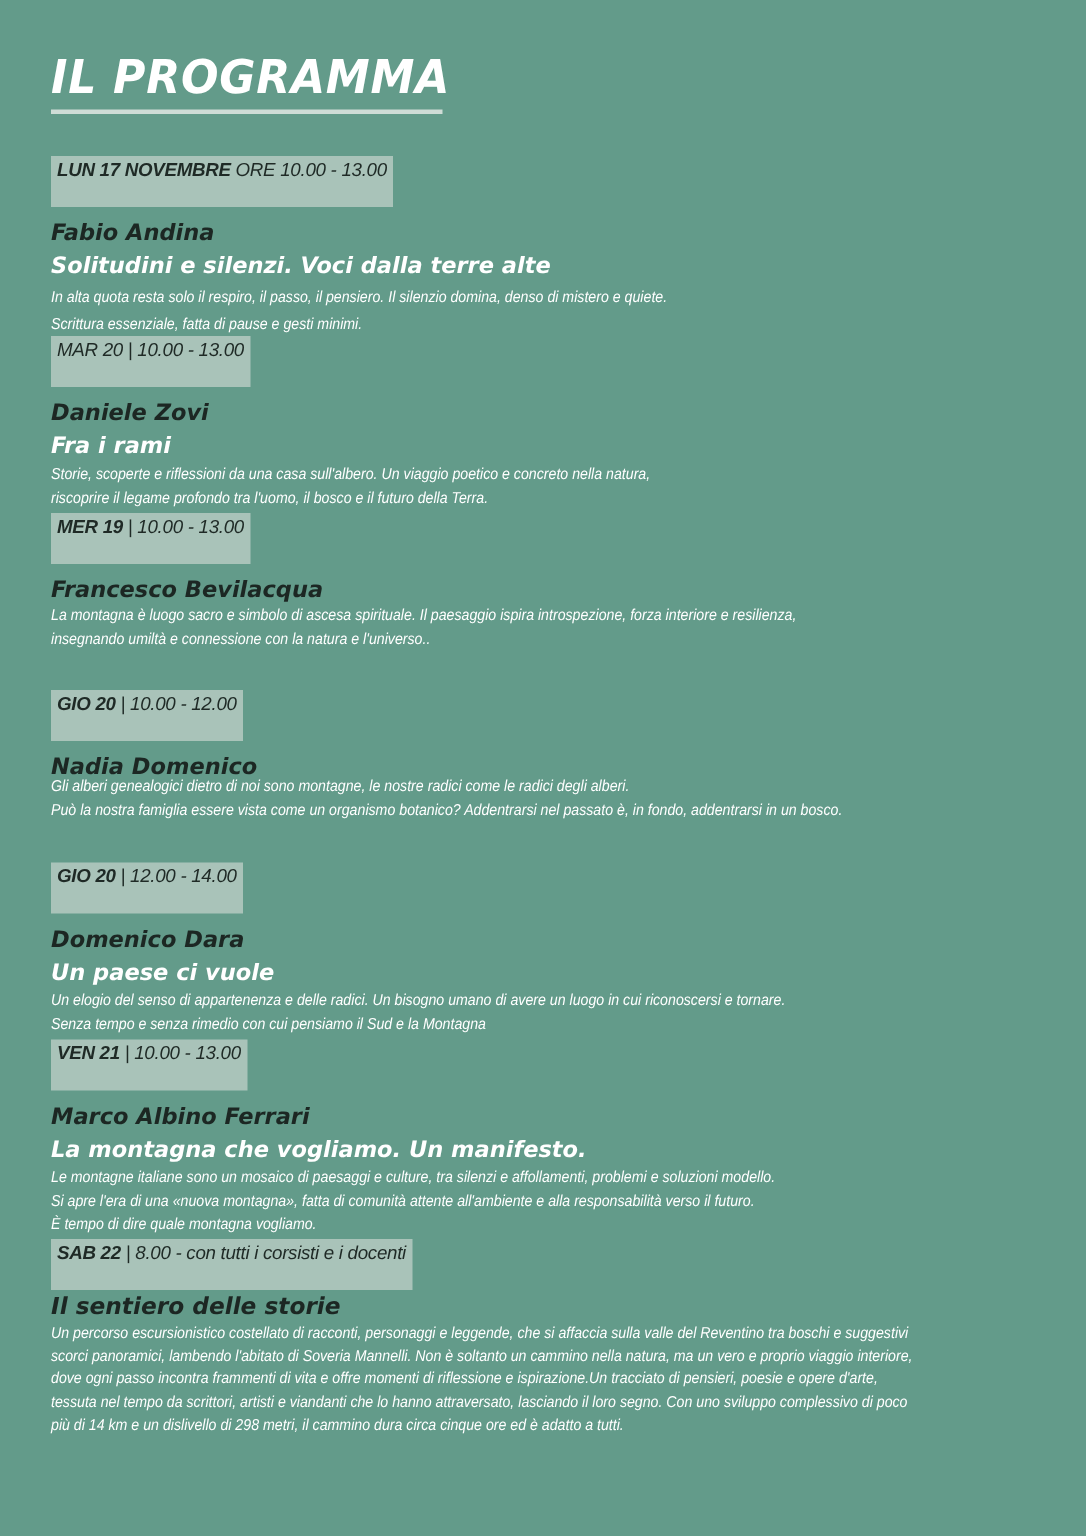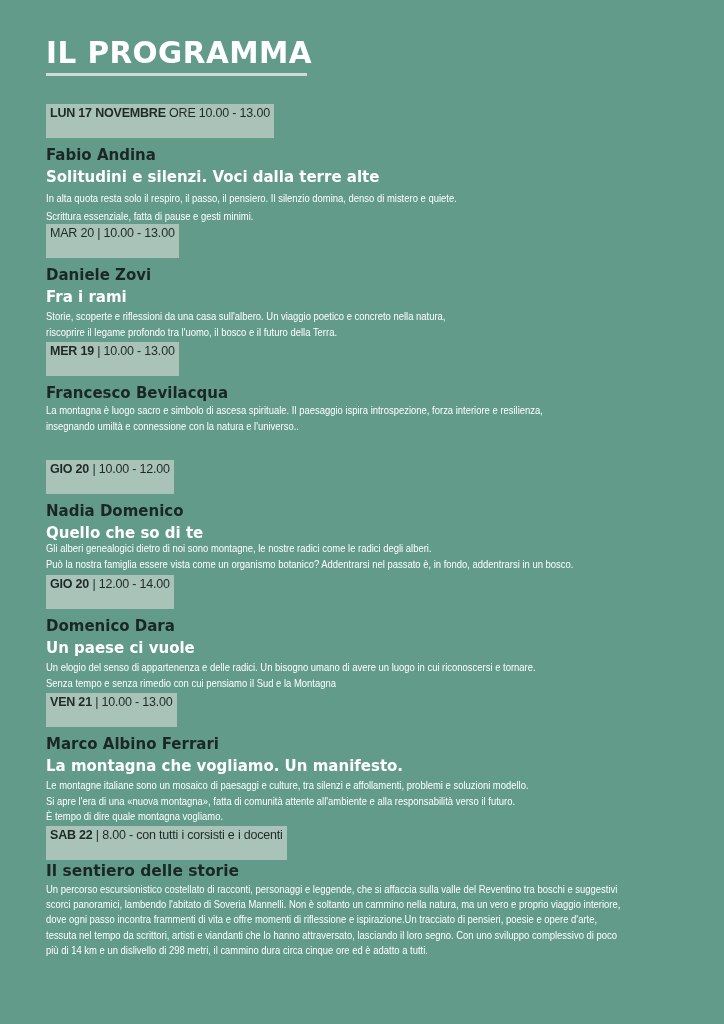--- a/index.html
+++ b/index.html
@@ -9,23 +9,24 @@
     body {
       width: 724px;
       height: 1024px;
       background: #639b8a;
       overflow: hidden;
       position: relative;
       font-family: "DejaVu Sans", sans-serif;
     }
     .page {
       position: absolute;
-      left: 12px; top: 0;
+      left: 0; top: 0;
       width: 612px;
       height: 1024px;
+      font-style: italic;
     }
     .main-title {
       position: absolute;
       left: 34px;
       top: 33px;
       margin: 0;
       font-family: "DejaVu Sans", sans-serif;
       font-weight: 900;
       font-size: 31px;
       letter-spacing: 0.5px;
@@ -137,21 +138,20 @@
     <div class="author">Francesco Bevilacqua</div>
     <div class="desc">
       <div>La montagna è luogo sacro e simbolo di ascesa spirituale. Il paesaggio ispira introspezione, forza interiore e resilienza,</div>
       <div>insegnando umiltà e connessione con la natura e l'universo..</div>
     </div>
   </section>
 
   <section class="event" style="top:458px;">
     <div class="tag"><span class="day">GIO 20</span><span> | 10.00 - 12.00</span></div>
     <div class="author">Nadia Domenico</div>
-    <div class="talk-title">Quello che so di te</div>
     <div class="desc" style="margin-top:-4px;">
       <div>Gli alberi genealogici dietro di noi sono montagne, le nostre radici come le radici degli alberi.</div>
       <div>Può la nostra famiglia essere vista come un organismo botanico? Addentrarsi nel passato è, in fondo, addentrarsi in un bosco.</div>
     </div>
   </section>
 
   <section class="event" style="top:573px;">
     <div class="tag"><span class="day">GIO 20</span><span> | 12.00 - 14.00</span></div>
     <div class="author">Domenico Dara</div>
     <div class="talk-title">Un paese ci vuole</div>

